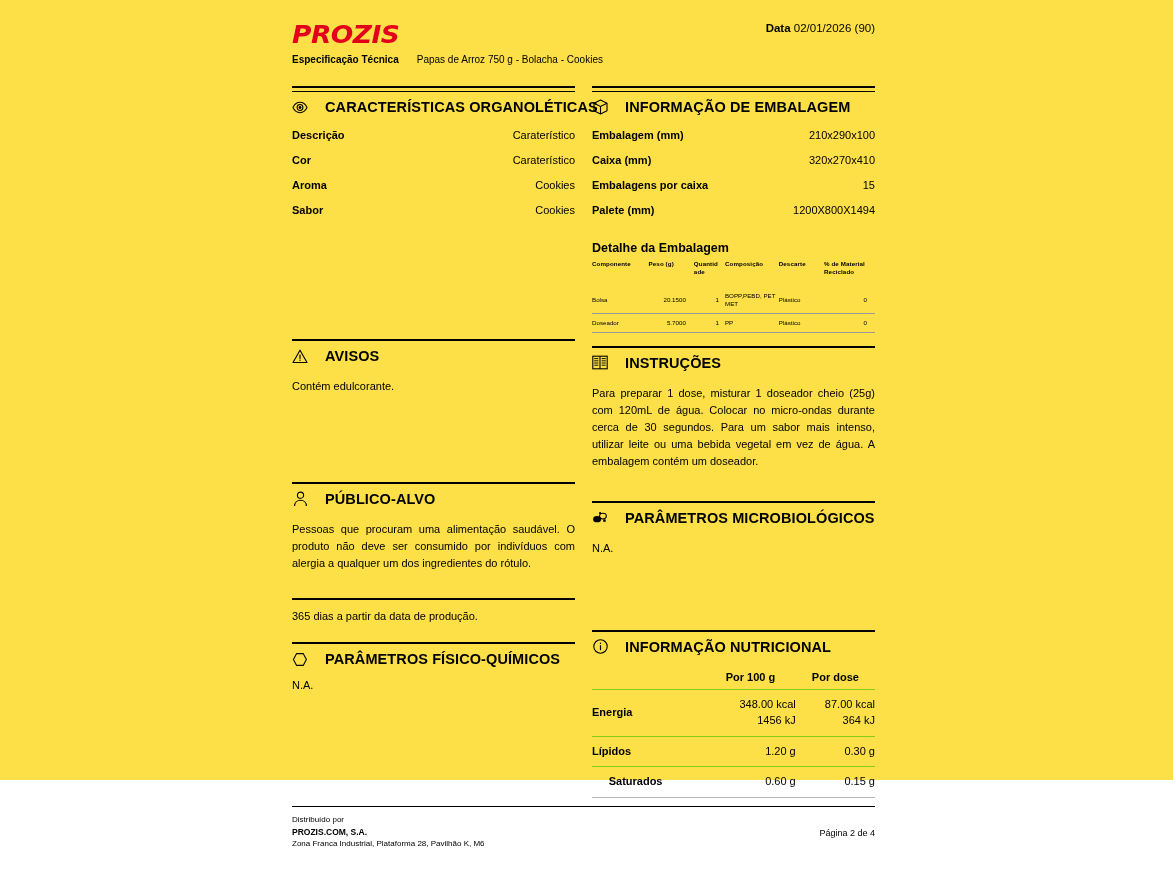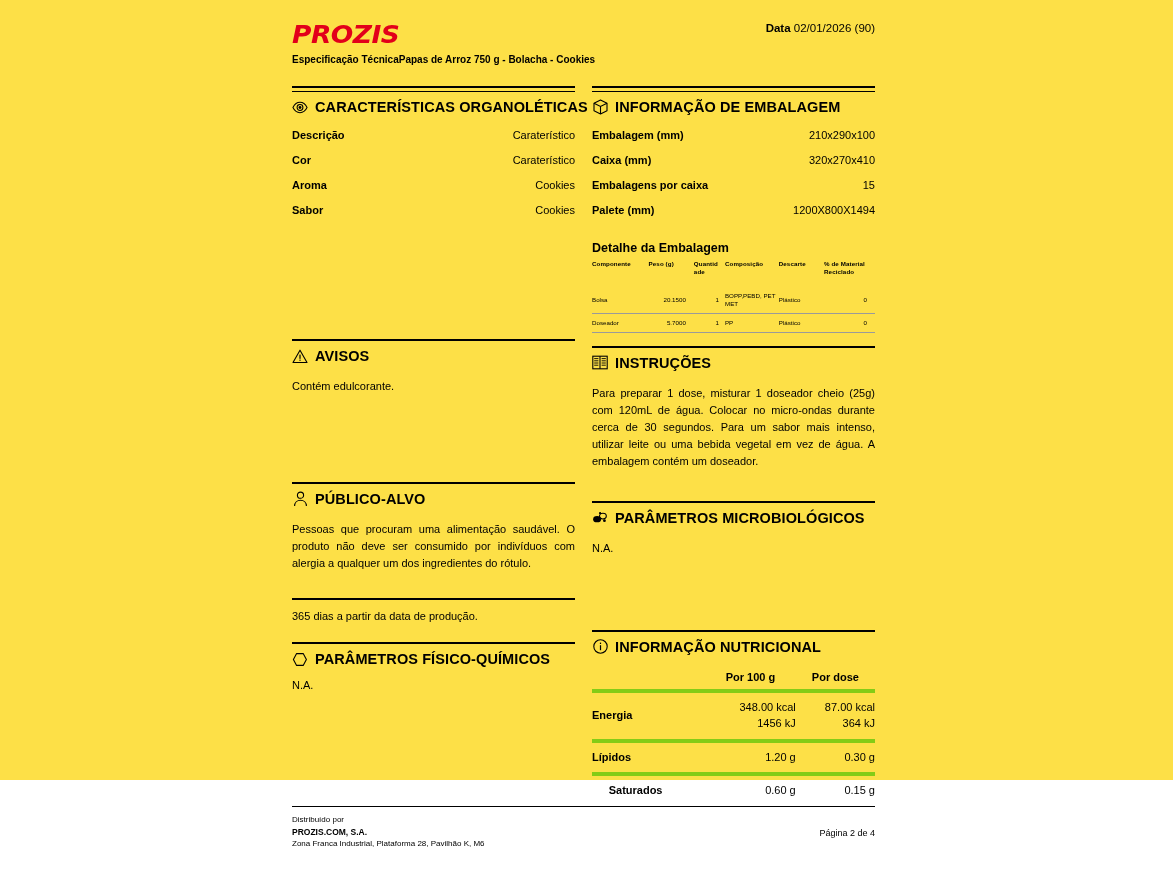--- a/index.html
+++ b/index.html
@@ -55,21 +55,21 @@
   }
   .date b { font-weight: bold; }
   .spec {
     position: absolute;
     left: 0;
     top: 40px;
     font-size: 10px;
     white-space: nowrap;
   }
   .spec .lbl { font-weight: bold; }
-  .spec .val { font-weight: bold; margin-left: 0; }
+  .spec .val { font-weight: normal; margin-left: 18px; }
 
   
   .cols {
     position: relative;
     margin-top: 16px;
   }
   .col-l {
     position: absolute;
     left: 0;
     top: 0;
@@ -90,21 +90,21 @@
     height: 3px;
     box-sizing: content-box;
   }
   .rule-single {
     border-top: 2.2px solid #000;
     height: 0;
   }
   .sec-title {
     display: flex;
     align-items: center;
-    gap: 7px;
+    gap: 17px;
     font-size: 14.5px;
     font-weight: bold;
     letter-spacing: 0.1px;
     padding-top: 7px;
     padding-bottom: 6px;
     white-space: nowrap;
   }
   .sec-title .ico {
     display: inline-flex;
     width: 16px;
@@ -179,21 +179,21 @@
     margin-top: 6px;
     table-layout: fixed;
   }
   table.nut th {
     font-weight: bold;
     text-align: center;
     padding: 4px 0 6px 0;
     font-size: 11px;
   }
   table.nut th.c0 { text-align: left; }
-  table.nut tbody tr { border-top: 4px solid #84cc16; margin-top: 37px; }
+  table.nut tbody tr { border-top: 1px solid #84cc16; margin-top: 37px; }
   table.nut tbody tr.last { border-bottom: 1px solid #b5b5b5; }
   table.nut td {
     padding: 7px 0 7px 0;
     text-align: right;
     vertical-align: middle;
     line-height: 1.45;
   }
   table.nut td.c0 {
     text-align: left;
     font-weight: bold;

